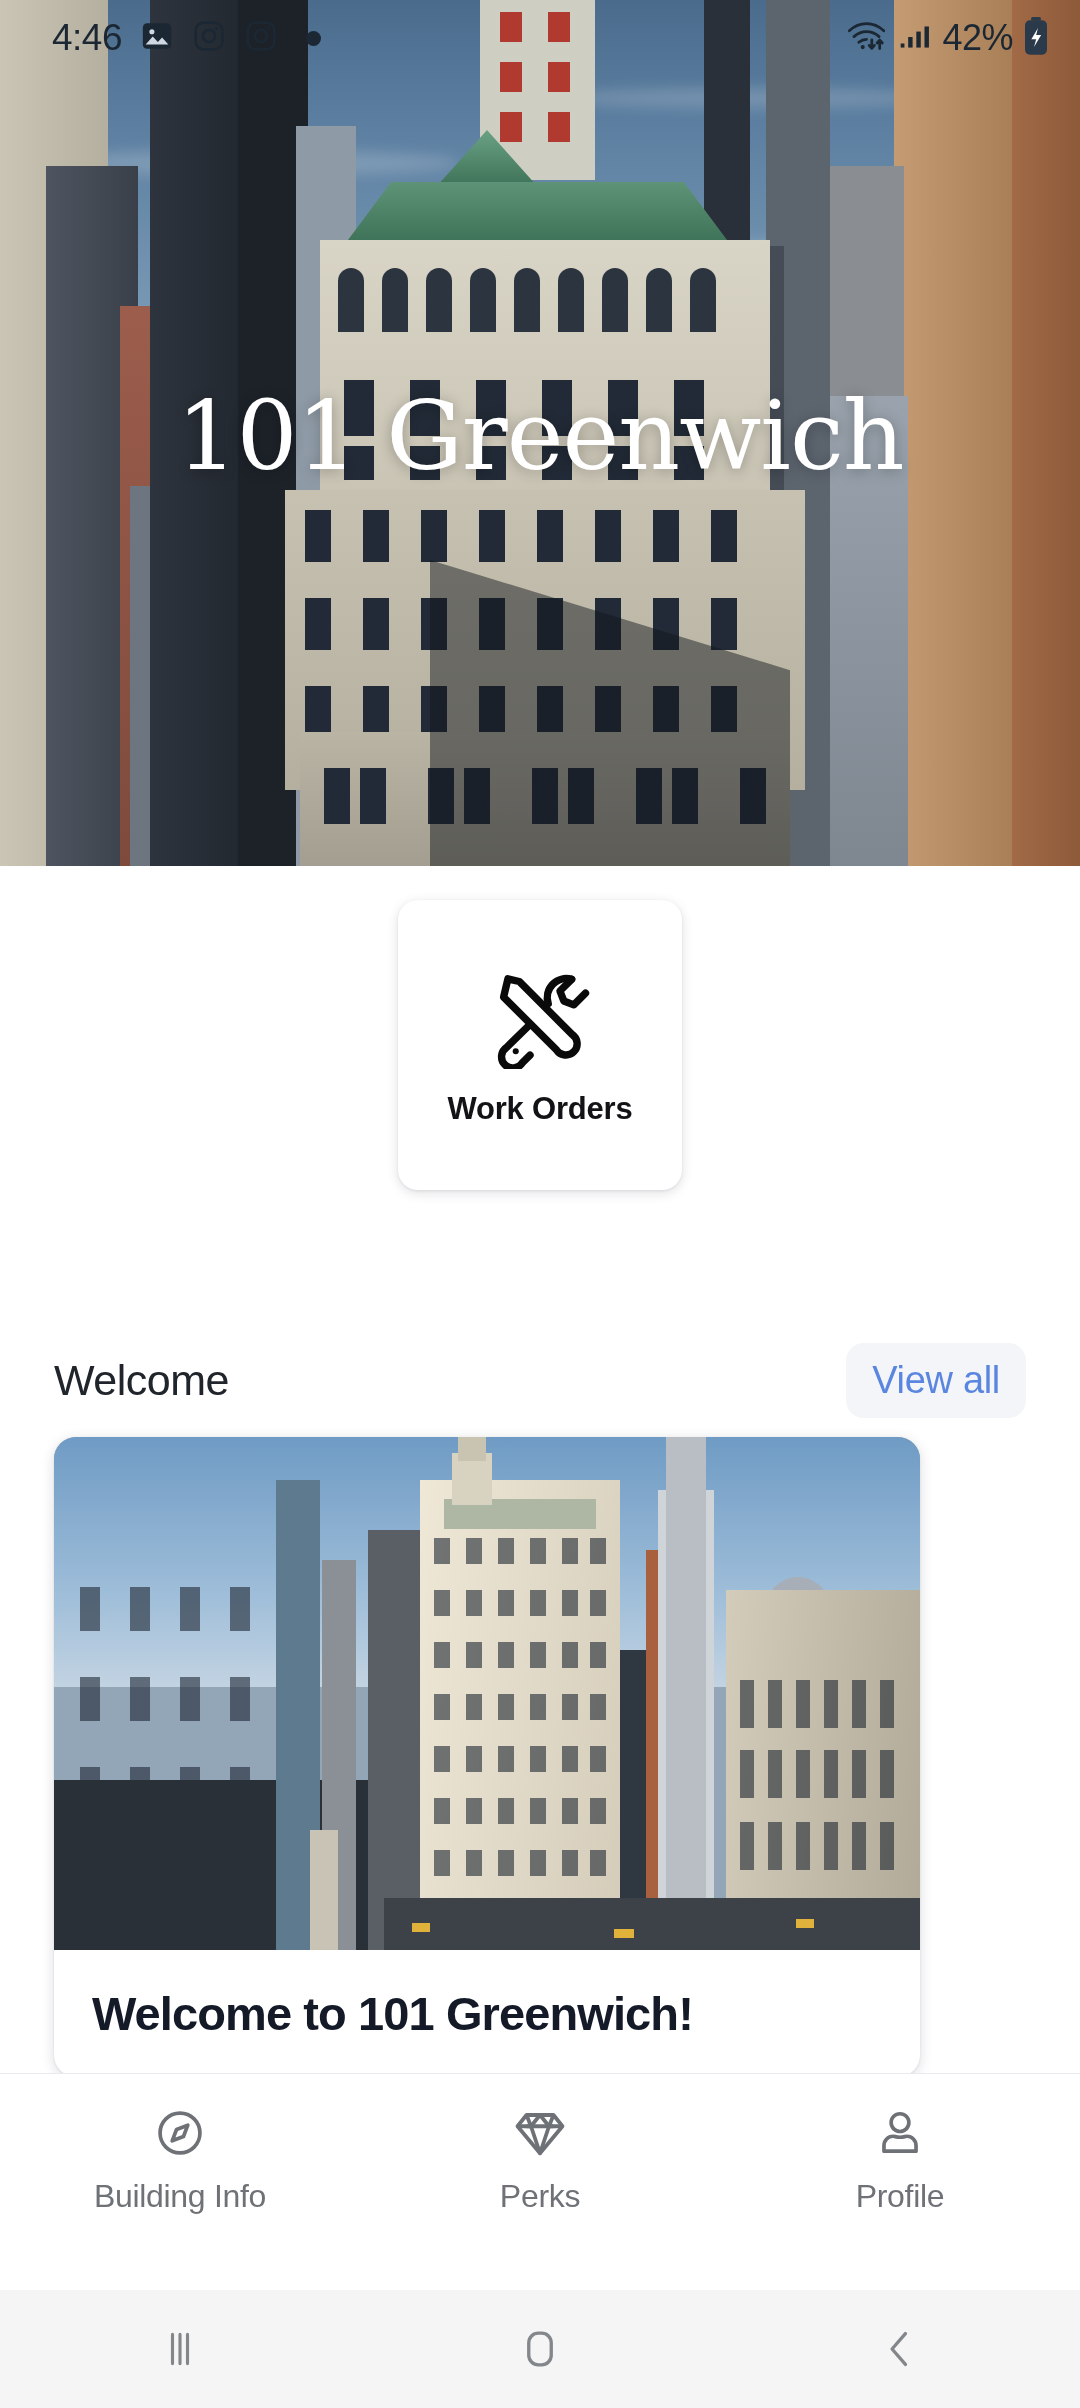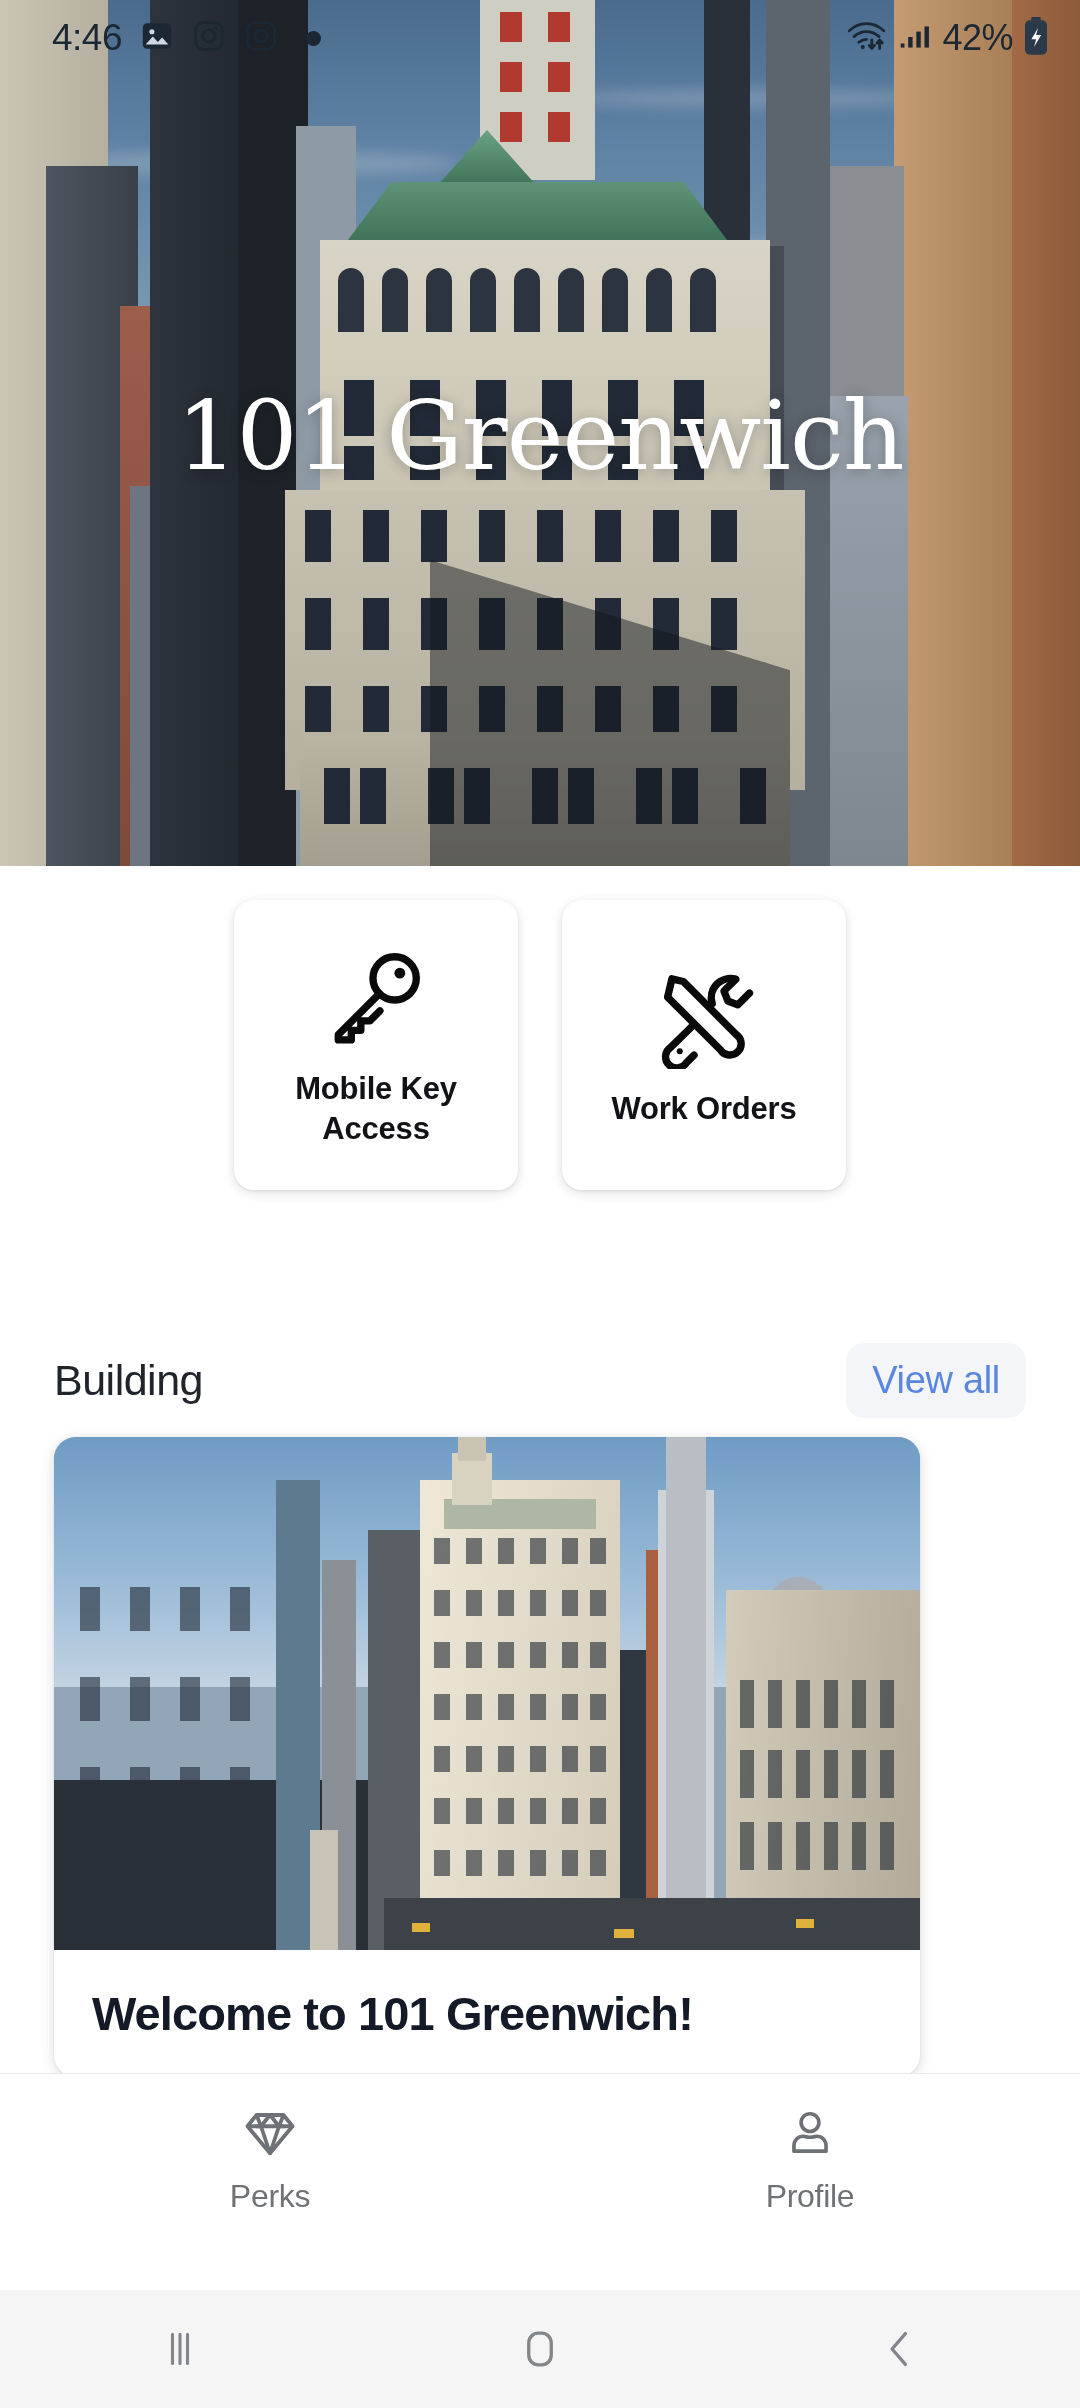--- a/index.html
+++ b/index.html
@@ -288,48 +288,38 @@
         <rect x="5" y="0.6" width="6" height="2.2" rx="1" fill="#2b3a4a"></rect>
         <rect x="1.4" y="2.6" width="13.2" height="20.6" rx="3" fill="#2b3a4a"></rect>
         <path d="M9.2 7.2L5.2 14h2.9l-1.3 4.6 4.3-7.2H8.1z" fill="#ffffff"></path>
       </svg>
     </span>
   </div>
 </div>
 
 <div class="quick">
 
-  <div class="qcard">
-    <div class="qicon">
-      <svg width="104" height="104" viewBox="0 0 24 24" fill="none" stroke="#0a0a0a" stroke-width="1.7" stroke-linecap="round" stroke-linejoin="round">
-        <circle cx="16.3" cy="7.7" r="5"></circle>
-        <circle cx="17.5" cy="6.5" r="1.25" fill="#0a0a0a" stroke="none"></circle>
-        <path d="M12.8 11.2L3.3 20.7v1.2h3v-2.2h2.2v-2.2h2.1l2.3-2.3"></path>
-      </svg>
-    </div>
-    <div class="qlabel">Mobile Key Access</div>
-  </div>
 
 
   <div class="qcard">
     <div class="qicon">
       <svg width="104" height="104" viewBox="0 0 24 24" fill="none" stroke="#0a0a0a" stroke-width="1.7" stroke-linecap="round" stroke-linejoin="round">
         <path d="M4.6 3.2l2.6.6 9.6 9.6 2.6 2.6a2.6 2.6 0 1 1-3.6 3.6l-2.6-2.6-9.6-9.6z"></path>
         <path d="M19.3 3.3a4.4 4.4 0 0 0-5.4 5.6"></path>
         <path d="M19.3 3.3l-2.7 2.7.9 2.3 2.3.9 2.7-2.7"></path>
         <path d="M9.6 13.8L4.3 19a2.6 2.6 0 1 0 3.6 3.6l1.8-1.8"></path>
         <circle cx="6.4" cy="19.9" r="0.7" fill="#0a0a0a" stroke="none"></circle>
       </svg>
     </div>
     <div class="qlabel">Work Orders</div>
   </div>
 </div>
 
 <div class="nf-head">
-  <div class="nf-title">Building</div>
+  <div class="nf-title">Welcome</div>
   <div class="nf-viewall">View all</div>
 </div>
 
 <div class="nf-card">
   <div class="nf-img">
     <div class="nf-sky"></div>
 
     <div class="nb" style="left:0;width:330px;height:513px;background:linear-gradient(115deg,#d7d2c4 0%,#c0bba c 45%,#9d988a 100%);">
       <div class="w" style="left:26px;top:150px;width:20px;height:44px;"></div>
       <div class="w" style="left:76px;top:150px;width:20px;height:44px;"></div>
@@ -465,20 +455,29 @@
   </div>
 
   <div class="nf-body">
     <div class="nf-cardtitle">Welcome to 101 Greenwich!</div>
   </div>
 </div>
 
 <div class="bottomnav">
 
 
+  <div class="navitem inactive">
+    <div class="navicon">
+      <svg width="52" height="52" viewBox="0 0 24 24" fill="none" stroke="#6e7277" stroke-width="1.7" stroke-linejoin="round">
+        <circle cx="12" cy="12" r="9.2"></circle>
+        <path d="M15.6 8.4l-2 5.2-5.2 2 2-5.2z"></path>
+      </svg>
+    </div>
+    <div class="navlabel">Building Info</div>
+  </div>
 
   <div class="navitem inactive">
     <div class="navicon">
       <svg width="54" height="54" viewBox="0 0 24 24" fill="none" stroke="#6e7277" stroke-width="1.7" stroke-linejoin="round">
         <path d="M6 4h12l4 5-10 12L2 9z"></path>
         <path d="M2 9h20"></path>
         <path d="M6 4l2 5-2 0M18 4l-2 5 2 0"></path>
         <path d="M8 9l4 12 4-12"></path>
         <path d="M12 4l-4 5M12 4l4 5"></path>
       </svg>

